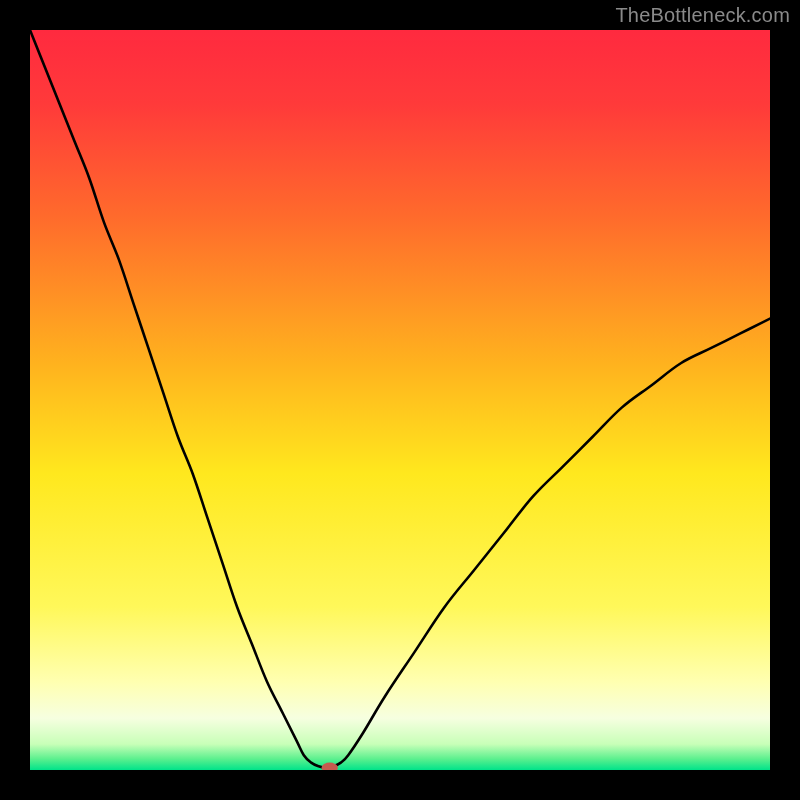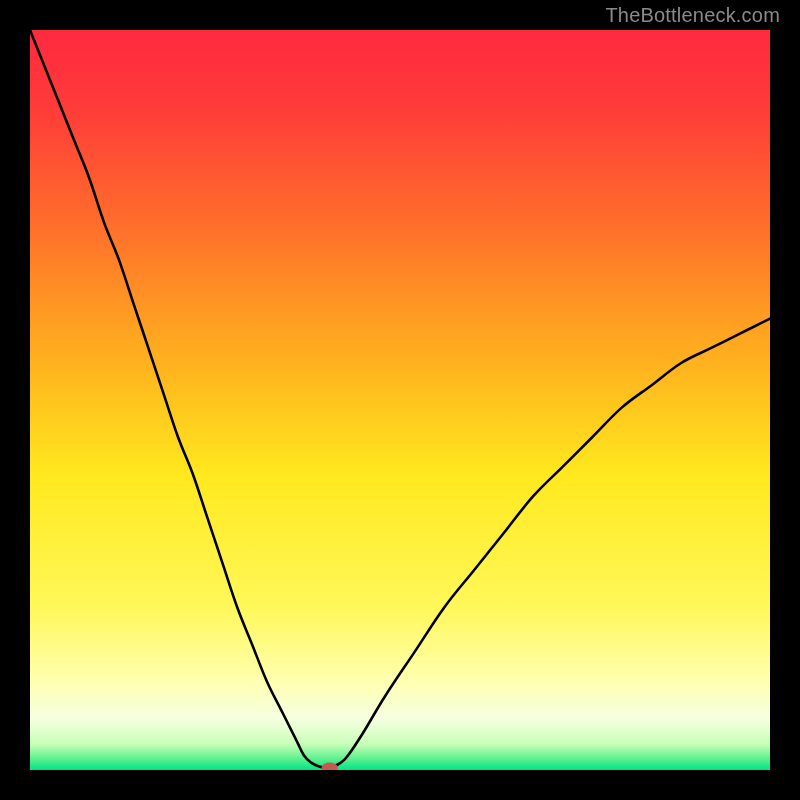--- a/index.html
+++ b/index.html
@@ -14,21 +14,21 @@
   .frame {
     position: relative;
     width: 800px;
     height: 800px;
     background: #000;
     box-sizing: border-box;
   }
   .watermark {
     position: absolute;
     top: 4px;
-    right: 20px;
+    right: 10px;
     color: #8a8a8a;
     font-size: 20px;
     font-weight: 500;
     letter-spacing: 0.2px;
     z-index: 5;
   }
   svg.plot {
     position: absolute;
     left: 30px;
     top: 30px;

